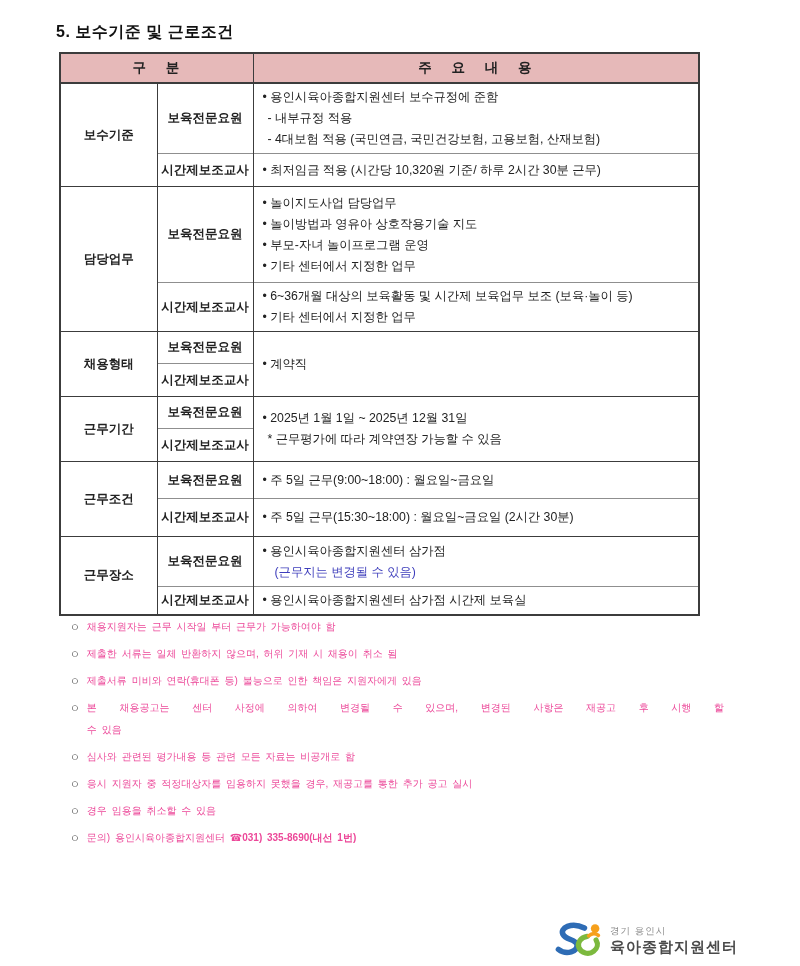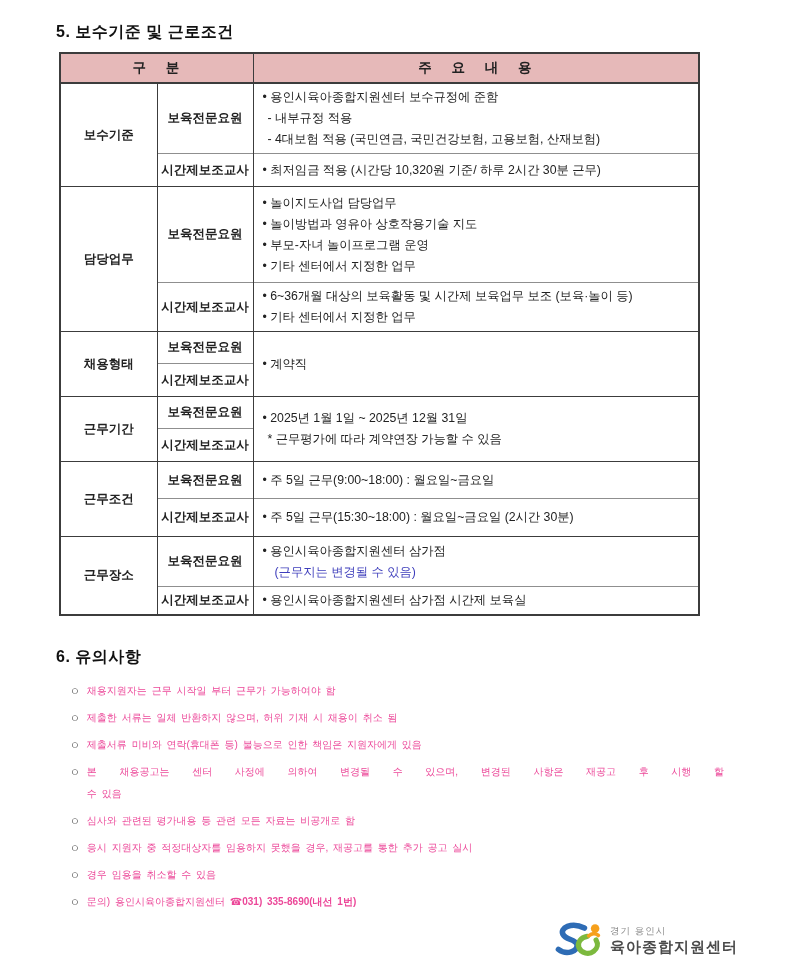--- a/index.html
+++ b/index.html
@@ -219,21 +219,20 @@
         </tr>
         <tr class="sub h28">
           <td class="role">시간제보조교사</td>
           <td class="cell">
             <div class="line">• 용인시육아종합지원센터 삼가점 시간제 보육실</div>
           </td>
         </tr>
       </tbody>
     </table>
 
-    <h2 class="sec-title notes-title">6. 유의사항</h2>
 
     <ul class="notes">
       <li class="note-item">
         <span class="o-bullet">○</span>
         <div class="note-text">
           <div class="note-line">채용지원자는 근무 시작일 부터 근무가 가능하여야 함</div>
         </div>
       </li>
       <li class="note-item">
         <span class="o-bullet">○</span>

